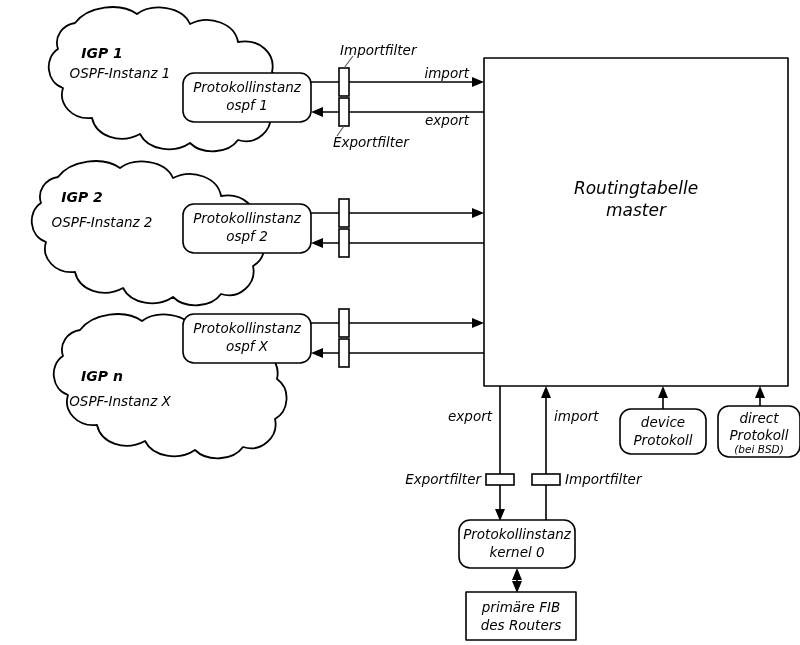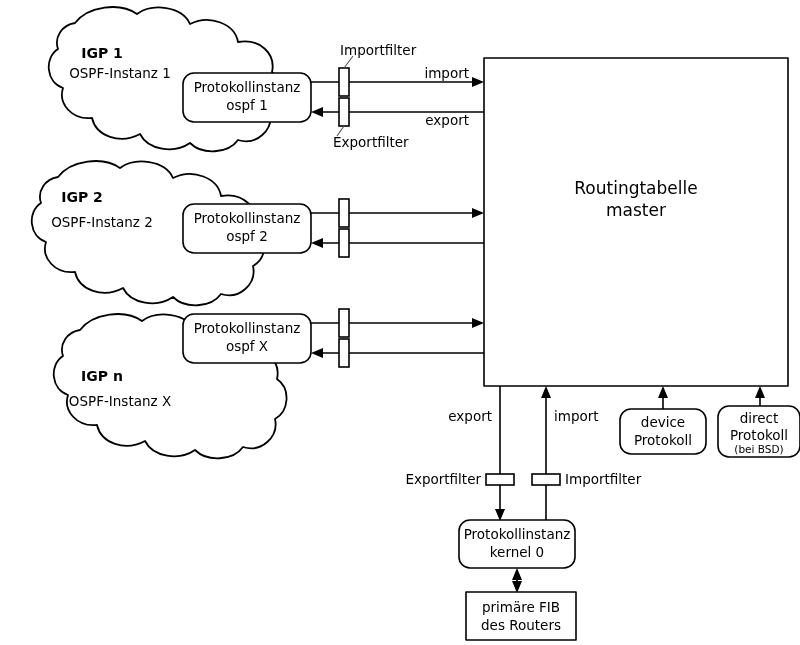--- a/index.html
+++ b/index.html
@@ -7,20 +7,21 @@
     padding: 0;
     background: #ffffff;
   }
   #canvas {
     position: relative;
     width: 800px;
     height: 645px;
     background: #ffffff;
     overflow: hidden;
     font-family: "DejaVu Sans", "Liberation Sans", sans-serif;
+    font-style: italic;
   }
   svg.diagram {
     position: absolute;
     left: 0;
     top: 0;
     width: 800px;
     height: 645px;
   }
   .shape-stroke {
     fill: #ffffff;

